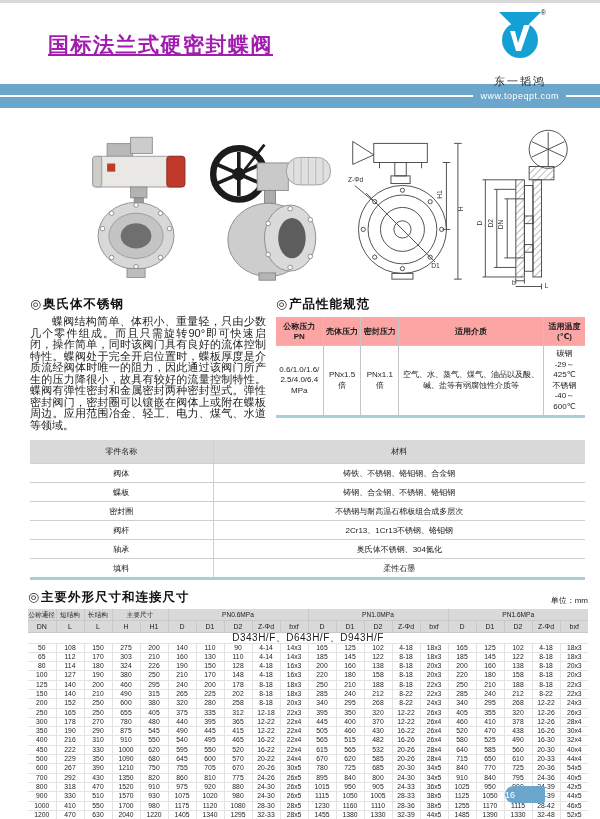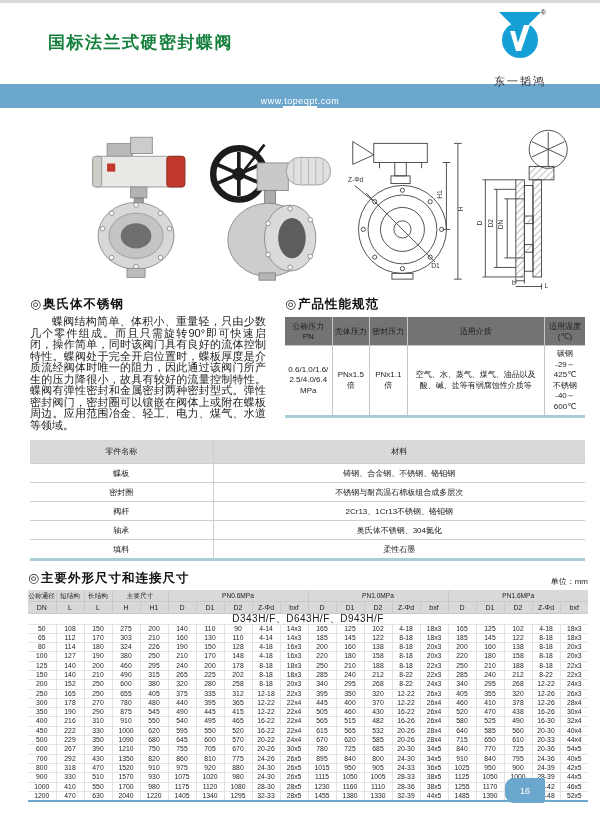--- a/index.html
+++ b/index.html
@@ -3,63 +3,63 @@
 <meta charset="utf-8">
 <style>
   html,body{margin:0;padding:0;}
   body{
     width:600px;height:819px;overflow:hidden;background:#fff;position:relative;
     font-family:"Liberation Sans","DejaVu Sans",sans-serif;color:#1c1c1c;
     border-top:3px solid #d9d9d9;box-sizing:border-box;
   }
   
   .hdr{position:relative;height:81px;}
-  .hdr-title{position:absolute;left:48px;top:28px;font-size:17px;font-weight:bold;letter-spacing:1.5px;color:#15803d;}
+  .hdr-title{position:absolute;left:48px;top:28px;font-size:21px;font-weight:bold;letter-spacing:1.5px;color:#a21caf;text-decoration:underline;}
   .brand{position:absolute;right:52px;top:6px;width:56px;text-align:center;}
   .brand .reg{position:absolute;right:2px;top:0;font-size:7px;color:#222;}
   .brand-name{font-size:11px;font-weight:normal;color:#2b2b2b;letter-spacing:2px;margin-top:11px;}
-  .band{height:24px;background:#6ba7cc;display:flex;align-items:center;flex-direction:column;}
+  .band{height:24px;background:#6ba7cc;display:flex;align-items:center;}
   .band .ln{flex:1;height:2px;background:#fff;}
   .band .lnr{width:34px;height:2px;background:#fff;}
   .band .url{color:#fff;font-size:9px;margin:0 7px;letter-spacing:.5px;}
   
   .imgs{display:flex;align-items:flex-end;margin:10px 18px 4px 80px;height:172px;gap:6px;}
   .imgs svg{display:block;}
   
   .sec-h{font-size:12.5px;font-weight:bold;color:#111;letter-spacing:1px;}
   .sec-h .bullet{font-weight:normal;margin-right:1px;}
   .cols{display:flex;margin:6px 15px 0 30px;gap:10px;}
   .feat{width:236px;}
   .feat p{font-size:11px;line-height:11.5px;margin:3px 0 0 0;text-align:justify;text-indent:2em;color:#222;}
-  .perf{flex:1;margin-left:9px;}
+  .perf{flex:1;}
   table{border-collapse:collapse;}
   .perf table{width:100%;margin-top:4px;font-size:8px;text-align:center;border-bottom:3px solid #a9ced8;}
-  .perf th{background:#737373;padding:4px 2px;font-weight:normal;border:1px solid #c6c6c6;border-top:none;}
+  .perf th{background:#fca5a5;padding:4px 2px;font-weight:bold;border:1px solid #c6c6c6;border-top:none;}
   .perf td{padding:3px 3px;border:1px solid #c6c6c6;white-space:pre-line;line-height:10.5px;}
   .perf th:first-child,.perf td:first-child{border-left:none;}
   .perf th:last-child,.perf td:last-child{border-right:none;}
   .mat{margin:9px 15px 0 30px;}
   .mat table{width:555px;margin-top:4px;font-size:8px;text-align:center;border-bottom:3px solid #a9ced8;}
   .mat th{background:#d9d9d9;font-weight:normal;padding:6px 2px;border:1px solid #cfcfcf;border-top:none;}
   .mat td{padding:3.5px 2px;border:1px solid #cfcfcf;}
   .mat th:first-child,.mat td:first-child{border-left:none;width:33%;}
   .mat th:last-child,.mat td:last-child{border-right:none;}
   .dim{margin:9px 12px 0 28px;}
   .dim-top{display:flex;align-items:flex-end;justify-content:space-between;}
   .unit{font-size:8px;color:#222;}
   .dim table{width:560px;margin-top:3px;font-size:6.8px;text-align:center;table-layout:fixed;border-bottom:2px solid #6ba7cc;}
   .dim th{background:#d9d9d9;font-weight:normal;padding:1px 0;border:1px solid #c9c9c9;border-top:none;font-size:7px;line-height:9px;}
   .dim th.grp{font-size:6.6px;}
   .dim td{padding:0;border:1px solid #e3e3e3;line-height:8.3px;height:8.3px;white-space:nowrap;overflow:hidden;}
   .dim th:first-child,.dim td:first-child{border-left:none;}
   .dim th:last-child,.dim td:last-child{border-right:none;}
   .dim td.model{font-size:10px;line-height:9.5px;height:9.5px;letter-spacing:.5px;}
   
-  .pagebadge{position:absolute;right:55px;bottom:16px;width:40px;height:25px;background:#6ba7cc;
-    border-radius:9px 2px 2px 9px;color:#fff;font-size:9px;display:flex;align-items:center;justify-content:center;}
+  .pagebadge{position:absolute;right:55px;bottom:16px;width:40px;height:17px;background:#6ba7cc;
+    border-radius:9px 2px 2px 9px;color:#fff;font-size:9px;display:flex;align-items:center;}
   .c-draw{stroke:#4a4a4a;fill:none;stroke-width:1;}
   text.dl{font-size:7px;fill:#333;stroke:none;font-family:"Liberation Sans",sans-serif;}
 </style>
 </head>
 <body>
 
 <div class="hdr">
   <div class="hdr-title">国标法兰式硬密封蝶阀</div>
   <div class="brand">
     <span class="reg">®</span>
@@ -244,20 +244,24 @@
 <div class="mat">
   <table>
     <thead>
         <tr id="mat-head">
           <th>零件名称</th>
           <th>材料</th>
         </tr>
       </thead>
     <tbody id="mat-body">
         <tr>
+          <td>阀体</td>
+          <td>铸铁、不锈钢、铬钼钢、合金钢</td>
+        </tr>
+        <tr>
           <td>蝶板</td>
           <td>铸钢、合金钢、不锈钢、铬钼钢</td>
         </tr>
         <tr>
           <td>密封圈</td>
           <td>不锈钢与耐高温石棉板组合成多层次</td>
         </tr>
         <tr>
           <td>阀杆</td>
           <td>2Cr13、1Cr13不锈钢、铬钼钢</td>

